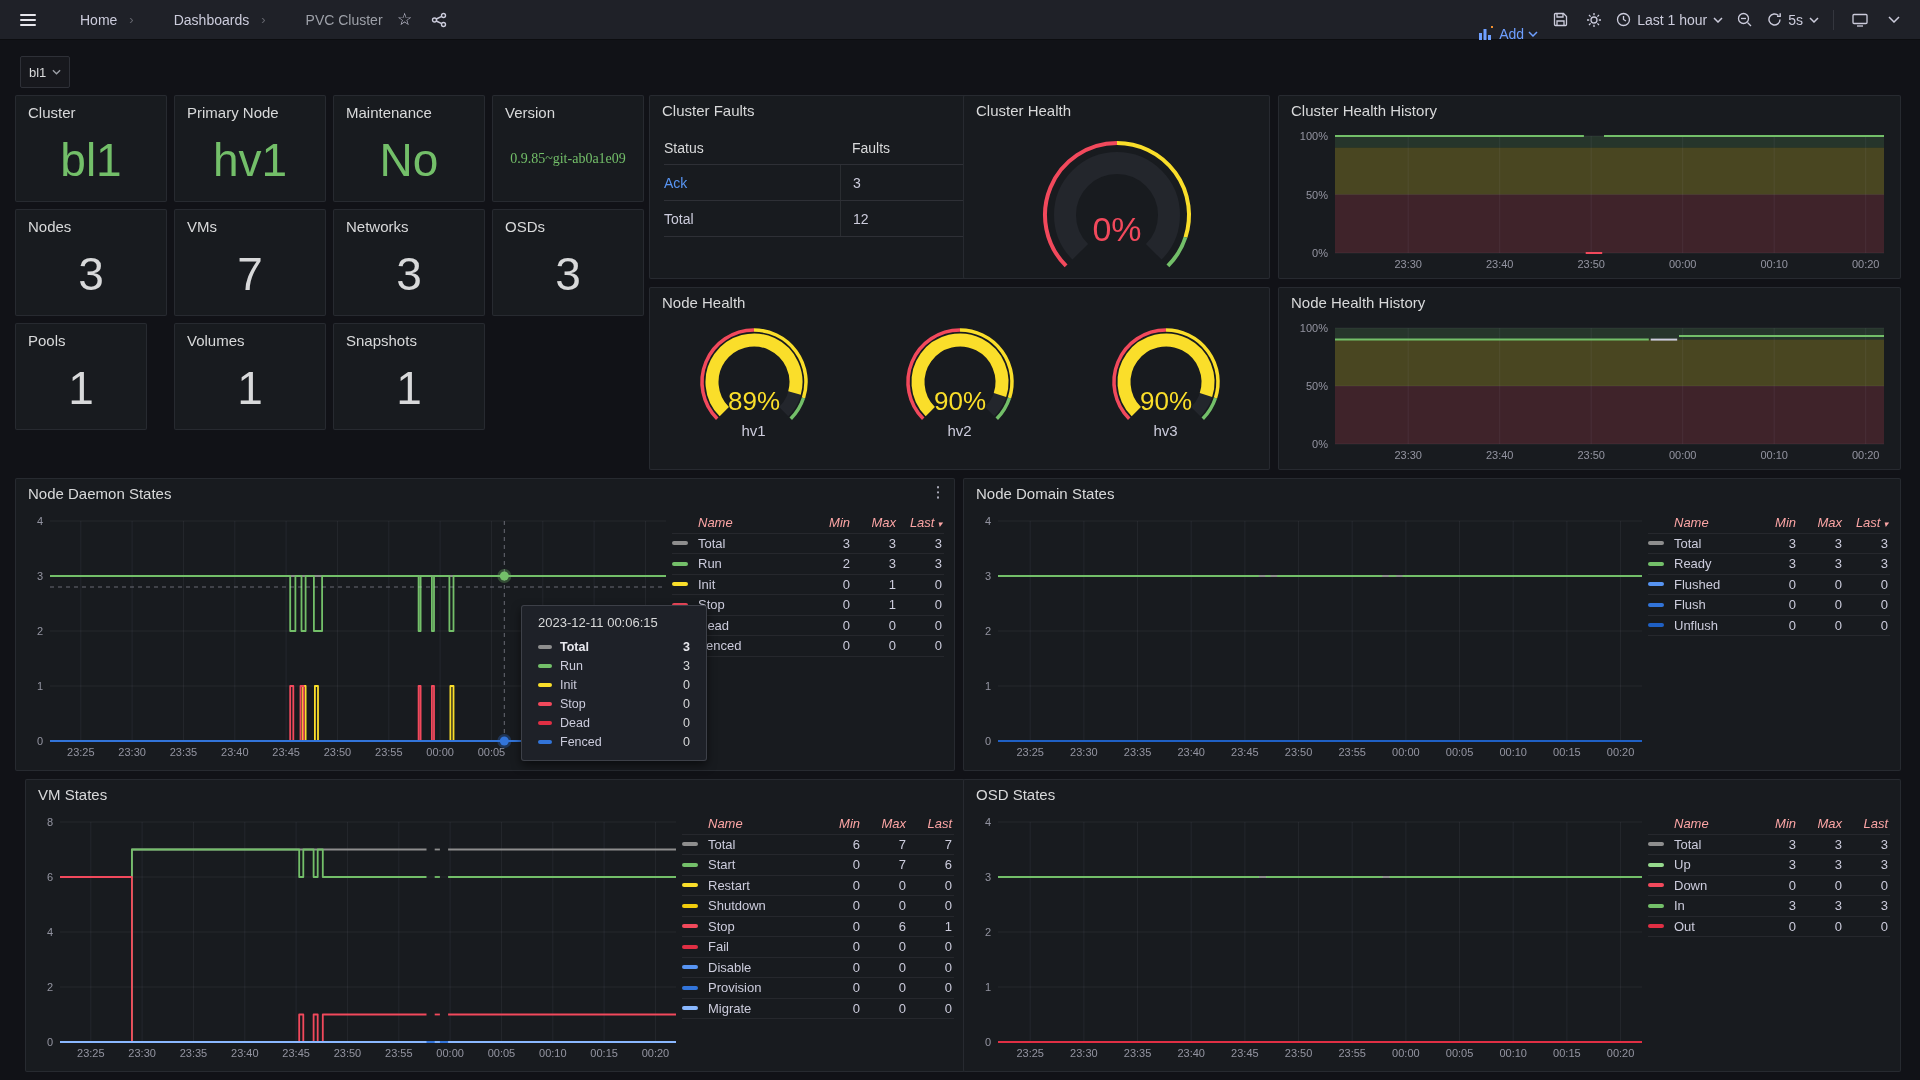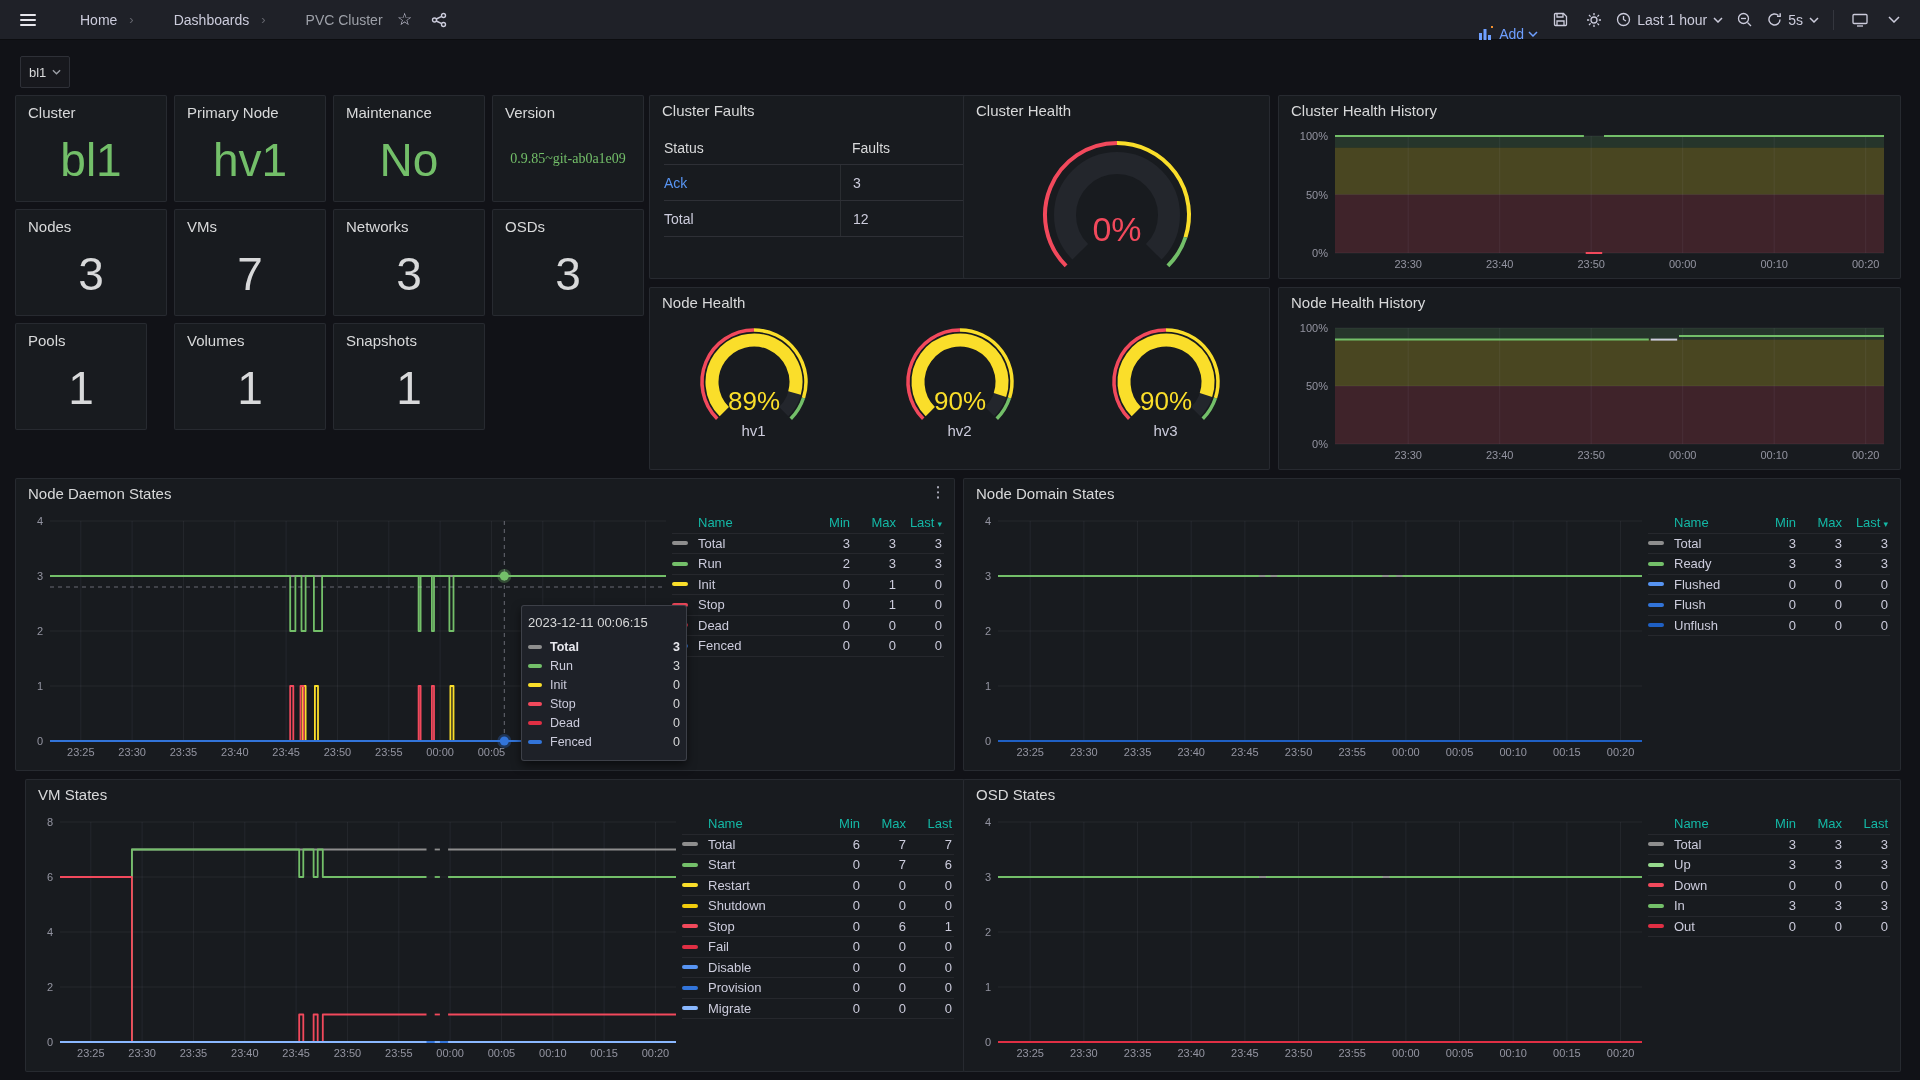--- a/index.html
+++ b/index.html
@@ -41,28 +41,28 @@
   .gauge-label{font-size:15px;color:#ccccdc;margin-top:-10px;}
   .gauge-center{position:absolute;left:0;right:0;top:30px;bottom:0;display:flex;align-items:center;justify-content:center;}
   
   .p-body{position:absolute;left:10px;right:10px;top:32px;bottom:8px;display:flex;}
   .chart{flex:1;position:relative;min-width:0;}
   .chart svg{position:absolute;left:0;top:0;}
   svg text{font-family:"Liberation Sans",sans-serif;}
   
   .legend{font-size:13px;color:#ccccdc;padding-top:2px;}
   .lg-row{display:flex;align-items:center;height:19.5px;border-bottom:1px solid rgba(204,204,220,0.08);padding-right:2px;cursor:pointer;}
-  .lg-row.lg-head{color:#14b8a6;font-weight:500;cursor:default;}
+  .lg-row.lg-head{color:#fca5a5;font-weight:500;cursor:default;font-style:italic;}
   .lg-name{flex:1;display:flex;align-items:center;white-space:nowrap;overflow:hidden;}
   .lg-head .lg-name{padding-left:26px;}
   .lg-num{width:46px;text-align:right;white-space:nowrap;}
   .lg-swatch{display:inline-block;width:16px;height:4px;border-radius:2px;margin-right:10px;flex:none;}
   .lg-caret{font-size:9px;margin-left:3px;}
   
-  .tooltip{position:absolute;left:505px;top:126px;width:152px;background:#1e2128;border:1px solid rgba(204,204,220,0.18);border-radius:3px;box-shadow:0 4px 10px rgba(0,0,0,0.55);padding:9px 6px;z-index:20;font-size:12.5px;}
+  .tooltip{position:absolute;left:505px;top:126px;width:152px;background:#1e2128;border:1px solid rgba(204,204,220,0.18);border-radius:3px;box-shadow:0 4px 10px rgba(0,0,0,0.55);padding:9px 16px;z-index:20;font-size:12.5px;}
   .tt-time{color:#d8d9da;font-size:13px;margin-bottom:7px;}
   .tt-row{display:flex;align-items:center;height:19px;}
   .tt-row .lg-swatch{margin-right:8px;width:14px;}
   .tt-name{flex:1;color:#ccccdc;}
   .tt-val{color:#d8d9da;}
   .tt-row.bold .tt-name,.tt-row.bold .tt-val{font-weight:bold;color:#e8e8ee;}
 </style>
 </head>
 <body>
 

